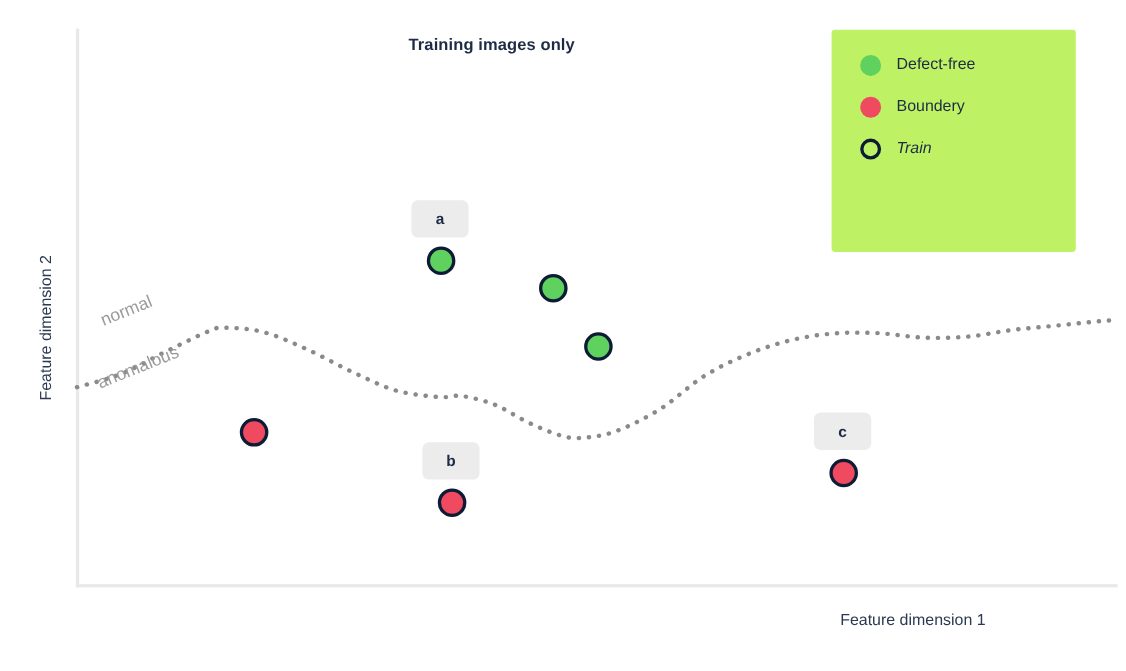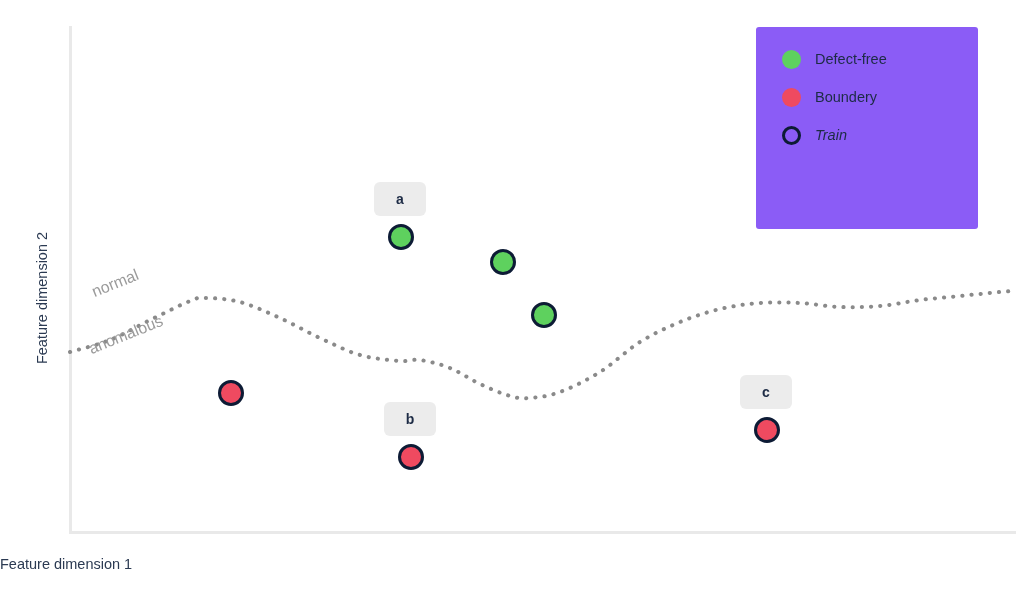--- a/index.html
+++ b/index.html
@@ -14,21 +14,21 @@
   .spine{position:absolute;background:#e9e9e9;}
   #y-spine{left:69px;top:26px;width:3px;height:508px;}
   #x-spine{left:69px;top:531px;width:947px;height:3px;}
 
   
   .axis-title{
     position:absolute;color:#2b3a52;font-size:14.5px;
     font-family:"Liberation Sans","DejaVu Sans",sans-serif;
     white-space:nowrap;
   }
-  #x-axis-title{left:0;top:556px;width:896px;text-align:left;}
+  #x-axis-title{left:0;top:556px;width:896px;text-align:right;}
   #y-axis-title{
     left:0;top:0;width:160px;text-align:center;
     transform:translate(-38px,290px) rotate(-90deg);
     transform-origin:center center;
   }
 
   
   #chart-title{
     position:absolute;left:0;top:32px;width:1024px;text-align:center;
     color:#1d2b45;font-size:15px;font-weight:bold;letter-spacing:.1px;
@@ -86,20 +86,21 @@
   .legend-text{color:#1d2b45;font-size:14.5px;white-space:nowrap;}
 </style>
 </head>
 <body>
 
 <div id="figure">
 
   <div class="spine" id="y-spine"></div>
   <div class="spine" id="x-spine"></div>
 
+  <div id="chart-title">Training images only</div>
 
   <svg id="boundary-svg" viewBox="0 0 1024 610">
     <polyline id="boundary-path" fill="none" stroke="#8a8a8a" stroke-width="4" stroke-linecap="round" stroke-dasharray="0.2 9" points="70.0,352.0 71.8,351.5 74.1,350.8 76.8,350.1 79.8,349.3 83.1,348.4 86.6,347.5 90.2,346.5 93.9,345.4 97.7,344.3 101.4,343.1 104.9,341.9 108.4,340.6 110.0,340.0 113.2,338.7 116.4,337.2 119.6,335.7 122.8,334.2 126.0,332.5 129.2,330.9 132.4,329.2 135.6,327.5 138.8,325.8 142.0,324.1 145.2,322.4 148.4,320.8 150.0,320.0 153.3,318.4 156.7,316.7 160.1,315.0 163.7,313.3 167.2,311.6 170.7,309.9 174.1,308.2 177.4,306.6 180.6,305.1 183.6,303.8 186.4,302.5 188.9,301.5 190.0,301.0 192.0,300.2 193.6,299.5 194.9,299.0 196.0,298.6 196.8,298.3 197.6,298.1 198.4,298.0 199.2,297.9 200.1,297.9 201.1,297.9 202.4,297.9 204.1,298.0 205.0,298.0 207.1,298.0 209.4,298.1 211.9,298.2 214.5,298.3 217.3,298.5 220.2,298.7 223.2,299.0 226.2,299.4 229.3,299.8 232.4,300.3 235.4,300.9 238.5,301.6 240.0,302.0 243.0,302.9 246.1,303.8 249.3,304.9 252.4,306.1 255.6,307.3 258.9,308.7 262.1,310.0 265.4,311.4 268.7,312.9 271.9,314.4 275.2,315.8 278.4,317.3 280.0,318.0 283.2,319.5 286.4,321.0 289.6,322.6 292.8,324.2 296.0,325.9 299.2,327.5 302.4,329.2 305.6,330.9 308.8,332.5 312.0,334.1 315.2,335.7 318.4,337.3 320.0,338.0 323.2,339.5 326.4,341.0 329.6,342.5 332.8,344.0 336.0,345.5 339.2,347.0 342.4,348.4 345.6,349.8 348.8,351.1 352.0,352.4 355.2,353.5 358.4,354.5 360.0,355.0 363.3,355.9 366.6,356.7 370.0,357.4 373.5,358.0 377.0,358.5 380.4,359.0 383.8,359.4 387.1,359.8 390.3,360.1 393.3,360.4 396.1,360.7 398.8,360.9 400.0,361.0 402.2,361.1 404.2,361.1 406.0,361.0 407.5,360.9 409.0,360.7 410.3,360.4 411.6,360.2 412.9,360.0 414.2,359.8 415.7,359.7 417.3,359.7 419.0,359.9 420.0,360.0 422.1,360.3 424.2,360.7 426.5,361.1 428.9,361.6 431.3,362.2 433.8,362.8 436.3,363.4 438.8,364.2 441.3,364.9 443.8,365.7 446.3,366.6 448.8,367.5 450.0,368.0 452.4,369.0 454.8,370.2 457.2,371.4 459.6,372.7 462.0,374.0 464.4,375.4 466.8,376.8 469.2,378.2 471.6,379.6 474.0,380.9 476.4,382.2 478.8,383.4 480.0,384.0 482.4,385.1 484.9,386.3 487.4,387.4 489.9,388.5 492.5,389.6 495.0,390.6 497.5,391.6 499.9,392.6 502.3,393.5 504.6,394.3 506.9,395.0 509.0,395.7 510.0,396.0 511.9,396.5 513.7,397.0 515.3,397.3 516.8,397.7 518.2,397.9 519.6,398.1 521.1,398.2 522.5,398.3 524.0,398.3 525.5,398.3 527.2,398.2 529.0,398.1 530.0,398.0 532.0,397.8 534.1,397.6 536.3,397.4 538.5,397.2 540.8,396.8 543.2,396.5 545.6,396.0 548.0,395.5 550.6,394.9 553.2,394.2 555.9,393.4 558.6,392.5 560.0,392.0 562.9,390.9 565.8,389.7 568.9,388.4 572.1,387.0 575.3,385.5 578.6,383.9 581.9,382.2 585.2,380.5 588.5,378.7 591.8,376.9 595.1,375.0 598.4,373.0 600.0,372.0 603.2,369.9 606.4,367.7 609.6,365.3 612.8,362.8 616.0,360.2 619.2,357.6 622.4,355.1 625.6,352.5 628.8,350.0 632.0,347.5 635.2,345.2 638.4,343.0 640.0,342.0 643.2,340.0 646.4,338.2 649.6,336.4 652.8,334.6 656.0,332.9 659.2,331.3 662.4,329.8 665.6,328.3 668.8,326.8 672.0,325.4 675.2,324.0 678.4,322.7 680.0,322.0 683.2,320.7 686.4,319.4 689.6,318.2 692.8,317.1 696.0,316.0 699.2,314.9 702.4,313.9 705.6,312.9 708.8,311.9 712.0,311.0 715.2,310.2 718.4,309.4 720.0,309.0 723.2,308.3 726.4,307.6 729.6,306.9 732.8,306.4 736.0,305.8 739.2,305.3 742.4,304.8 745.6,304.4 748.8,304.0 752.0,303.7 755.2,303.4 758.4,303.1 760.0,303.0 763.2,302.8 766.4,302.6 769.6,302.5 772.8,302.4 776.0,302.4 779.2,302.4 782.4,302.4 785.6,302.5 788.8,302.5 792.0,302.6 795.2,302.8 798.4,302.9 800.0,303.0 803.2,303.2 806.4,303.5 809.6,303.8 812.8,304.2 816.0,304.6 819.2,305.0 822.4,305.4 825.6,305.8 828.8,306.1 832.0,306.5 835.2,306.7 838.4,306.9 840.0,307.0 843.2,307.1 846.4,307.2 849.6,307.2 852.8,307.2 856.0,307.2 859.2,307.1 862.4,307.1 865.6,306.9 868.8,306.8 872.0,306.6 875.2,306.4 878.4,306.1 880.0,306.0 883.2,305.7 886.4,305.3 889.6,304.9 892.8,304.4 896.0,303.9 899.2,303.3 902.4,302.8 905.6,302.2 908.8,301.7 912.0,301.2 915.2,300.7 918.4,300.2 920.0,300.0 923.2,299.6 926.4,299.2 929.6,298.9 932.8,298.6 936.0,298.3 939.2,298.0 942.4,297.7 945.6,297.4 948.8,297.1 952.0,296.8 955.2,296.5 958.4,296.2 960.0,296.0 963.3,295.7 966.7,295.3 970.1,295.0 973.7,294.6 977.2,294.3 980.7,293.9 984.1,293.6 987.4,293.2 990.6,292.9 993.6,292.6 996.4,292.3 998.9,292.1 1000.0,292.0 1002.1,291.8 1004.0,291.7 1005.7,291.5 1007.2,291.4 1008.5,291.3 1009.7,291.3 1010.8,291.2 1011.7,291.2 1012.6,291.1 1013.4,291.1 1014.1,291.1 1014.7,291.0 1015,291"></polyline>
   </svg>
 
   <div class="region-label" id="region-normal">normal</div>
   <div class="region-label" id="region-anomalous">anomalous</div>
 
   <div id="points-layer">
       <div class="point green" style="left: 388px; top: 224px; background: rgb(94, 209, 94); border-color: rgb(13, 27, 53);"></div>
@@ -109,21 +110,21 @@
       <div class="point red" style="left: 398px; top: 444px; background: rgb(239, 74, 96); border-color: rgb(13, 27, 53);"></div>
       <div class="point red" style="left: 754px; top: 417px; background: rgb(239, 74, 96); border-color: rgb(13, 27, 53);"></div>
     </div>
 
   <div id="annotations-layer">
       <div class="point-label" style="left: 374px; top: 182px; background: rgb(236, 236, 236);">a</div>
       <div class="point-label" style="left: 384px; top: 402px; background: rgb(236, 236, 236);">b</div>
       <div class="point-label" style="left: 740px; top: 375px; background: rgb(236, 236, 236);">c</div>
     </div>
 
-  <div id="legend" style="background: #8b5cf6; text-align: center;">
+  <div id="legend" style="background: #bef264; text-align: center;">
       <div class="legend-row">
         <div class="legend-marker">
           <span class="dot" style="background: rgb(94, 209, 94);"></span>
         </div>
         <span class="legend-text" style="color: rgb(29, 43, 69);">Defect-free</span>
       </div>
       <div class="legend-row">
         <div class="legend-marker">
           <span class="dot" style="background: rgb(239, 74, 96);"></span>
         </div>

